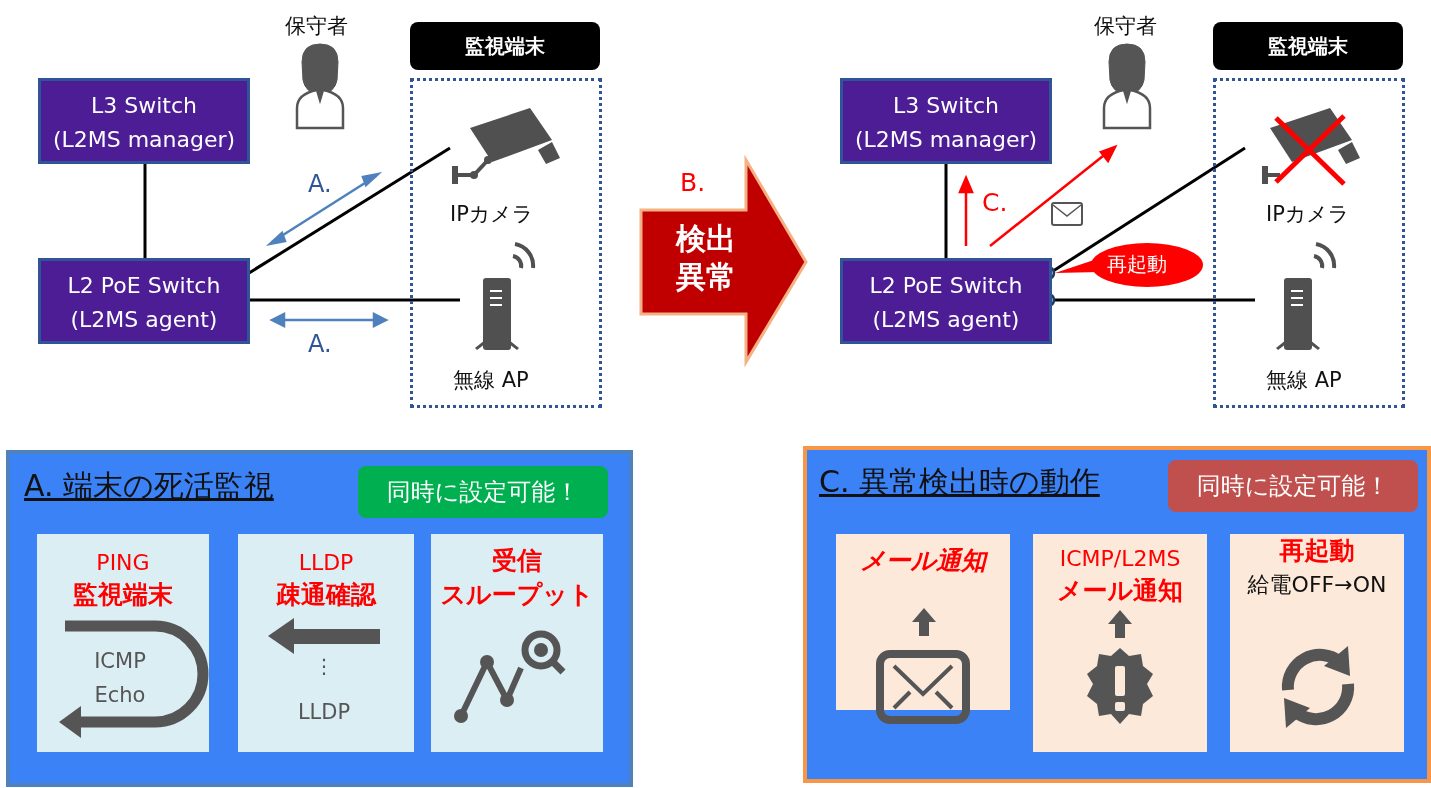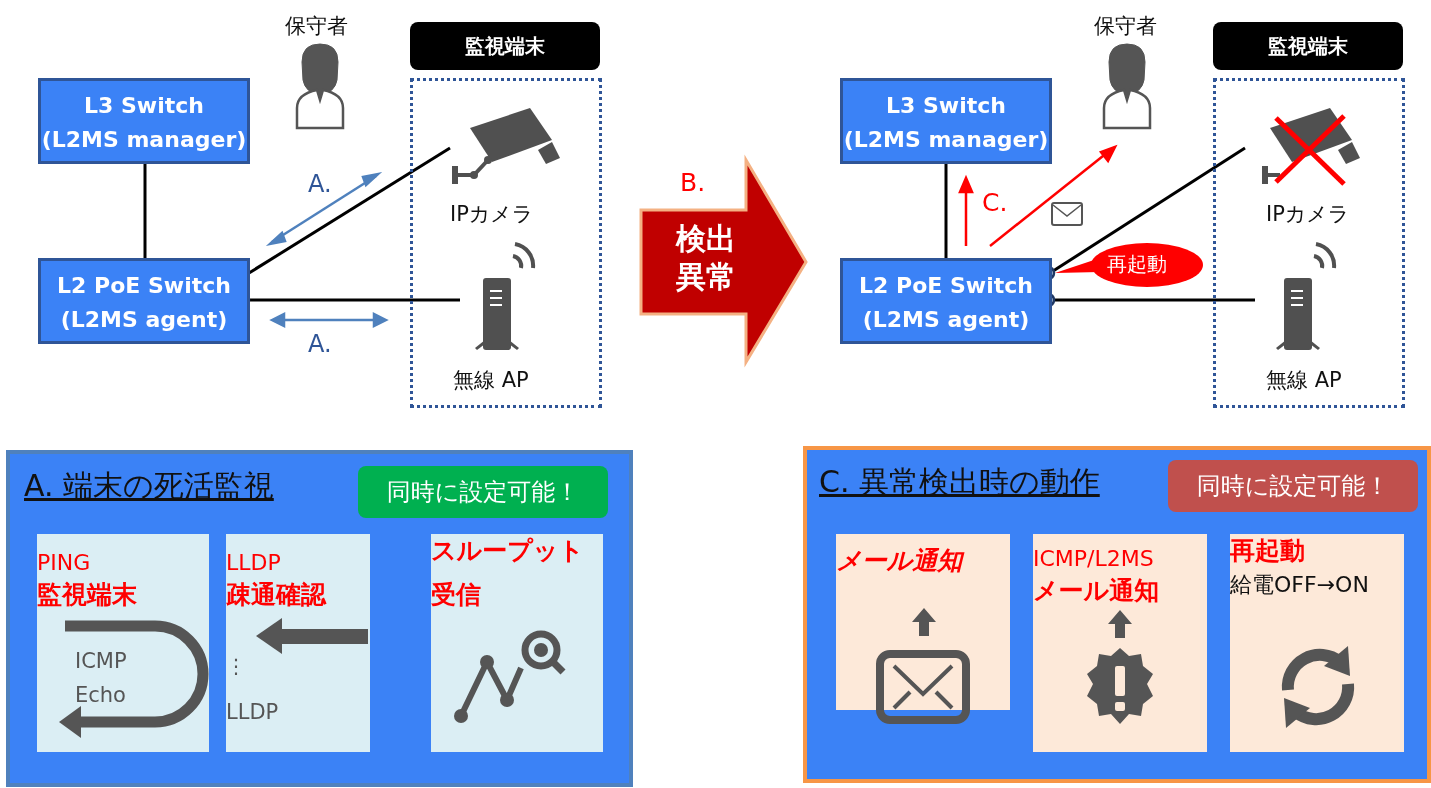--- a/index.html
+++ b/index.html
@@ -1,28 +1,28 @@
 <!DOCTYPE html>
 <html><head>
 <meta charset="utf-8">
 <style>
   html, body { margin:0; padding:0; background:#ffffff; }
   body { width:1431px; height:788px; position:relative; overflow:hidden;
          font-family:"DejaVu Sans", "Liberation Sans", sans-serif; }
   .abs { position:absolute; }
-  .switch { position:absolute; background:#3b82f6; border:3px solid #2f5597; box-sizing:border-box;
-            color:#ffffff; font-size:22px; line-height:34px; text-align:center; padding-top:8px;font-weight:bold; }
+  .switch { position:absolute; background:#4c1d95; border:3px solid #2f5597; box-sizing:border-box;
+            color:#ffffff; font-size:22px; line-height:34px; text-align:center; padding-top:8px; }
   .label { position:absolute; font-size:21px; color:#111; white-space:nowrap; }
   .blacktag { position:absolute; background:#000; color:#fff; border-radius:8px; font-size:20px;
               text-align:center; font-weight:bold; }
   .dotbox { position:absolute; border:3px dotted #2f5597; box-sizing:border-box; }
   .panel { position:absolute; box-sizing:border-box; background:#3b82f6; }
   .panel-title { position:absolute; font-size:30px; color:#111; text-decoration:underline; white-space:nowrap; }
   .badge { position:absolute; color:#fff; border-radius:8px; font-size:24px; text-align:center; white-space:nowrap; }
-  .card { position:absolute; box-sizing:border-box; }
+  .card { position:absolute; box-sizing:border-box; text-align:center; }
   .card-t1 { color:#ff0000; font-size:22px; margin-top:14px; line-height:30px; }
   .card-t2 { color:#ff0000; font-size:25px; line-height:34px; font-weight:bold; }
   .card-sub { color:#111; font-size:22px; line-height:26px; margin-top:4px; }
   .red { color:#ff0000; }
   .blue { color:#2f5597; }
   svg { position:absolute; left:0; top:0; }
 </style>
 </head>
 <body>
 
@@ -169,34 +169,34 @@
     <svg width="172" height="218">
       <path d="M28,92 L118,92 A48,48 0 0 1 118,188 L40,188" fill="none" stroke="#555" stroke-width="11"></path>
       <polygon points="22,188 44,172 44,204" fill="#555"></polygon>
     </svg>
     <div class="abs" style="left:38px;top:110px;width:90px;color:#555;font-size:21px;line-height:34px;">
       <div>ICMP</div>
       <div>Echo</div>
     </div>
   </div>
 
-  <div class="card" style="left:216px;top:80px;width:144px;height:218px;background:#dbeef4;">
+  <div class="card" style="left:228px;top:80px;width:176px;height:218px;background:#dbeef4;">
     <div class="card-t1">LLDP</div>
     <div class="card-t2">疎通確認</div>
     <svg width="172" height="218">
       <rect x="52" y="95" width="90" height="15" fill="#555"></rect>
       <polygon points="30,102 56,84 56,120" fill="#555"></polygon>
     </svg>
     <div class="abs" style="left:0;top:120px;width:172px;color:#555;font-size:20px;">⋮</div>
     <div class="abs" style="left:0;top:166px;width:172px;color:#555;font-size:21px;">LLDP</div>
   </div>
 
   <div class="card" style="left:421px;top:80px;width:172px;height:218px;background:#dbeef4;">
+    <div class="card-t2" style="margin-top:10px;">受信</div>
     <div class="card-t2">スループット</div>
-    <div class="card-t2" style="margin-top:10px;">受信</div>
     <svg width="172" height="218">
       <polyline points="30,182 56,128 76,166 90,134" fill="none" stroke="#555" stroke-width="6"></polyline>
       <circle cx="30" cy="182" r="7" fill="#555"></circle>
       <circle cx="56" cy="128" r="7" fill="#555"></circle>
       <circle cx="76" cy="166" r="7" fill="#555"></circle>
       <circle cx="110" cy="116" r="16" fill="none" stroke="#555" stroke-width="7"></circle>
       <circle cx="110" cy="116" r="7" fill="#555"></circle>
       <line x1="122" y1="128" x2="132" y2="138" stroke="#555" stroke-width="7"></line>
     </svg>
   </div>

